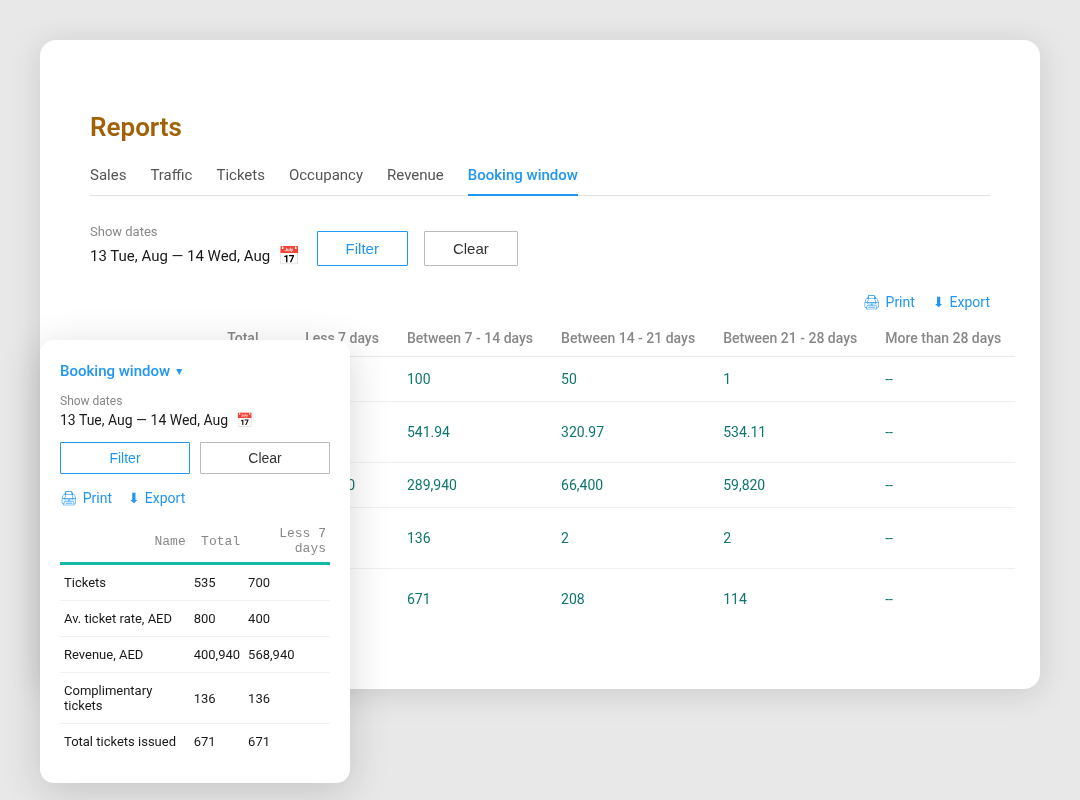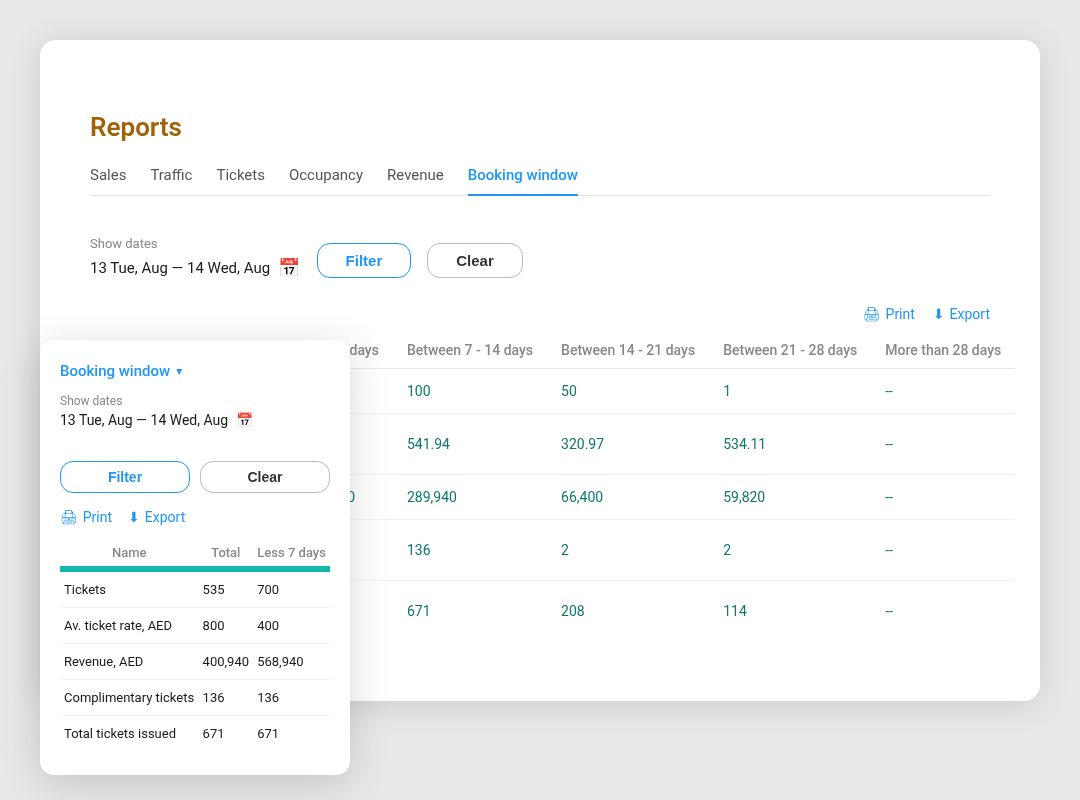--- a/index.html
+++ b/index.html
@@ -78,25 +78,24 @@
       font-size: 15px;
       color: #1a1a1a;
     }
     .calendar-icon {
       color: #aaa;
       font-size: 18px;
     }
 
     .btn {
       padding: 8px 28px;
-      border-radius: 13px;
+      border-radius: 1px;
       font-size: 15px;
       cursor: pointer;
-      font-weight: 700;
-      margin-top: 19px;
+      font-weight: 400;
     }
     .btn-outline {
       background: #fff;
       border: 1.5px solid #2196f3;
       color: #2196f3;
     }
     .btn-outline-gray {
       background: #fff;
       border: 1.5px solid #bbb;
       color: #333;
@@ -196,25 +195,26 @@
       margin-bottom: 14px;
     }
 
     
     .float-table {
       width: 100%;
       border-collapse: collapse;
       font-size: 13px;
     }
     .float-table th {
-      text-align: center;
+      text-align: right;
       color: #888;
       font-weight: 500;
       padding: 6px 4px;
-      border-bottom: 6px solid #14b8a6;
+      border-bottom: 3px solid #14b8a6;
+      font-family: Liberation Mono, monospace;
     }
     .float-table td {
       padding: 10px 4px;
       color: #1a1a1a;
       border-bottom: 1px solid #f0f0f0;
     }
     .float-table tr:last-child td {
       border-bottom: none;
     }
   </style>

